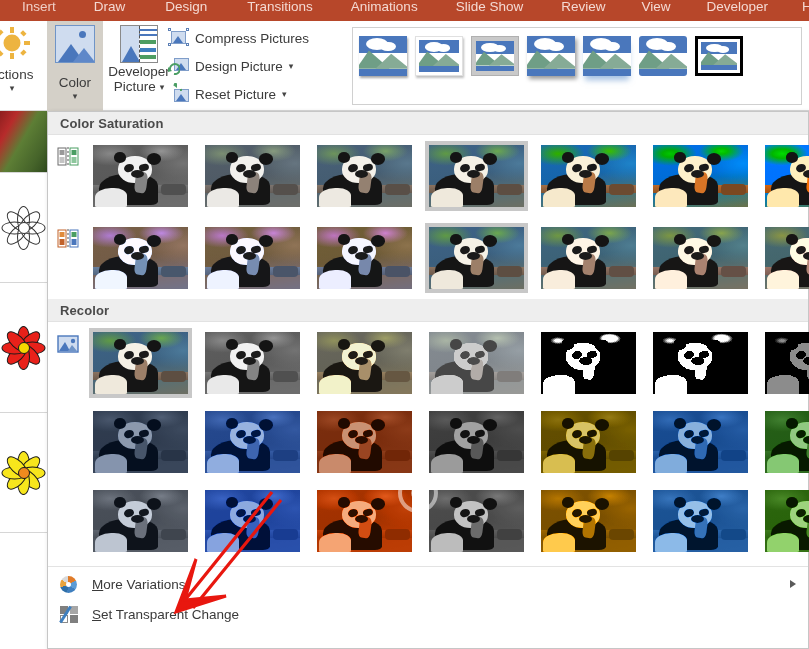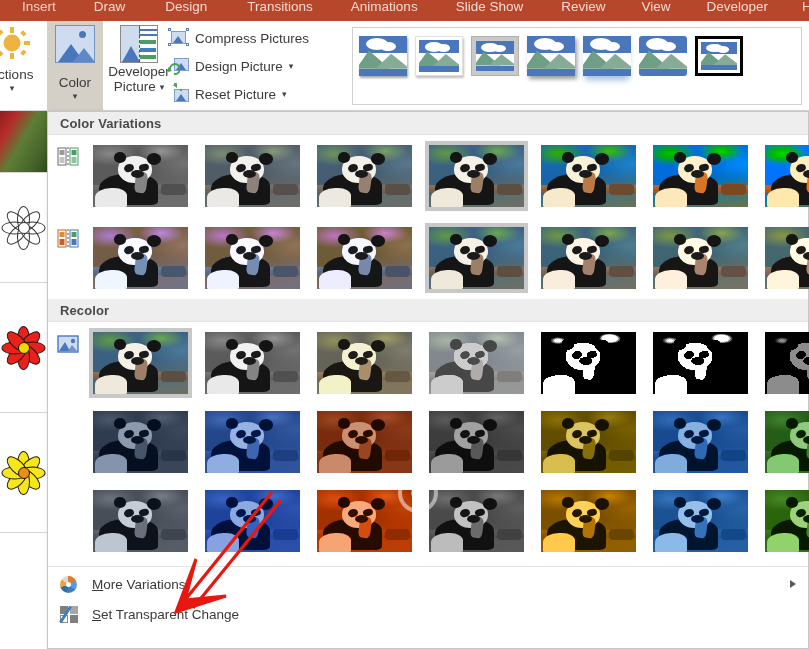--- a/index.html
+++ b/index.html
@@ -467,21 +467,21 @@
           <div class="petal" style="transform: rotate(225deg) translateY(-9px); background: rgb(247, 230, 28); border: 1.4px solid rgb(26, 26, 26);"></div>
           <div class="petal" style="transform: rotate(270deg) translateY(-9px); background: rgb(247, 230, 28); border: 1.4px solid rgb(26, 26, 26);"></div>
           <div class="petal" style="transform: rotate(315deg) translateY(-9px); background: rgb(247, 230, 28); border: 1.4px solid rgb(26, 26, 26);"></div>
           <div class="fcenter" style="background: rgb(240, 138, 30); border: 1.4px solid rgb(26, 26, 26);"></div>
         </div>
       </div>
     </div>
 
   <div id="dropdown">
 
-    <div class="sec-head">Color Variations</div>
+    <div class="sec-head">Color Saturation</div>
     <div class="sec-body">
       <div class="grid-row" id="row-sat">
         <div class="gutter-ico">
           <svg width="24" height="24" viewBox="0 0 24 24">
             <rect x="2" y="3" width="8" height="17" fill="#fff" stroke="#6b6b6b"></rect>
             <rect x="3.5" y="5" width="5" height="5" fill="#9a9a9a"></rect>
             <rect x="3.5" y="12" width="5" height="6" fill="#c4c4c4"></rect>
             <line x1="12" y1="2" x2="12" y2="22" stroke="#555" stroke-dasharray="2,2"></line>
             <rect x="14" y="3" width="8" height="17" fill="#fff" stroke="#4a9e63"></rect>
             <rect x="15.5" y="5" width="5" height="5" fill="#4a9e63"></rect>

